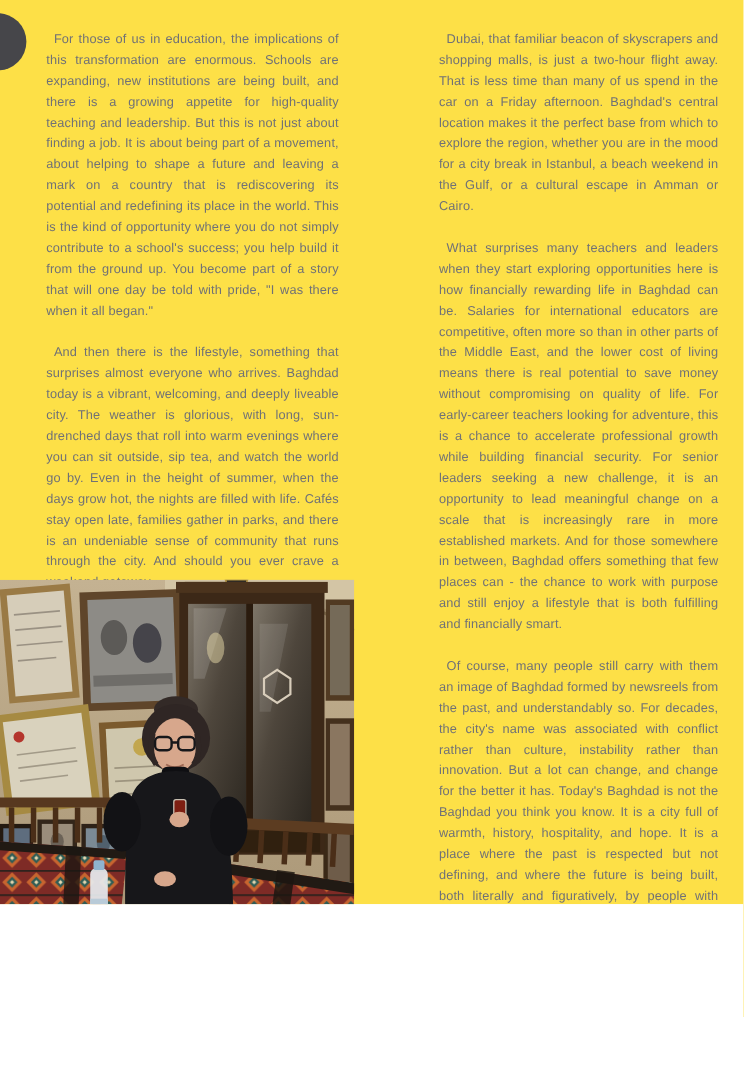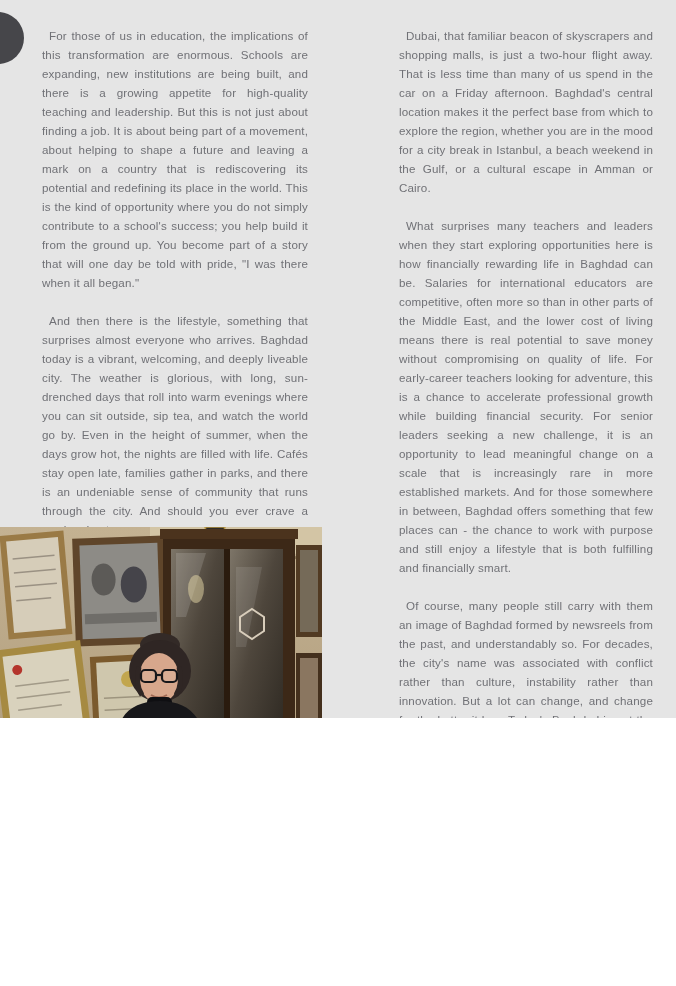--- a/index.html
+++ b/index.html
@@ -1,17 +1,17 @@
 <!DOCTYPE html>
 <html><head>
 <meta charset="utf-8">
 <style>
   html,body{margin:0;padding:0;background:#ffffff;}
   .page{
-    position:relative;width:676px;height:718px;background:#e5e5e5;overflow:hidden;
+    position:relative;width:676px;height:822px;background:#fde047;overflow:hidden;
     font-family:"Liberation Sans",sans-serif;
   }
   .corner-circle{
     position:absolute;left:-28px;top:12px;width:52px;height:52px;border-radius:50%;
     background:#46464a;z-index:4;
   }
   .col{
     position:absolute;top:26px;font-size:11.6px;line-height:19px;color:#707176;
     text-align:justify;letter-spacing:.15px;z-index:1;
   }

